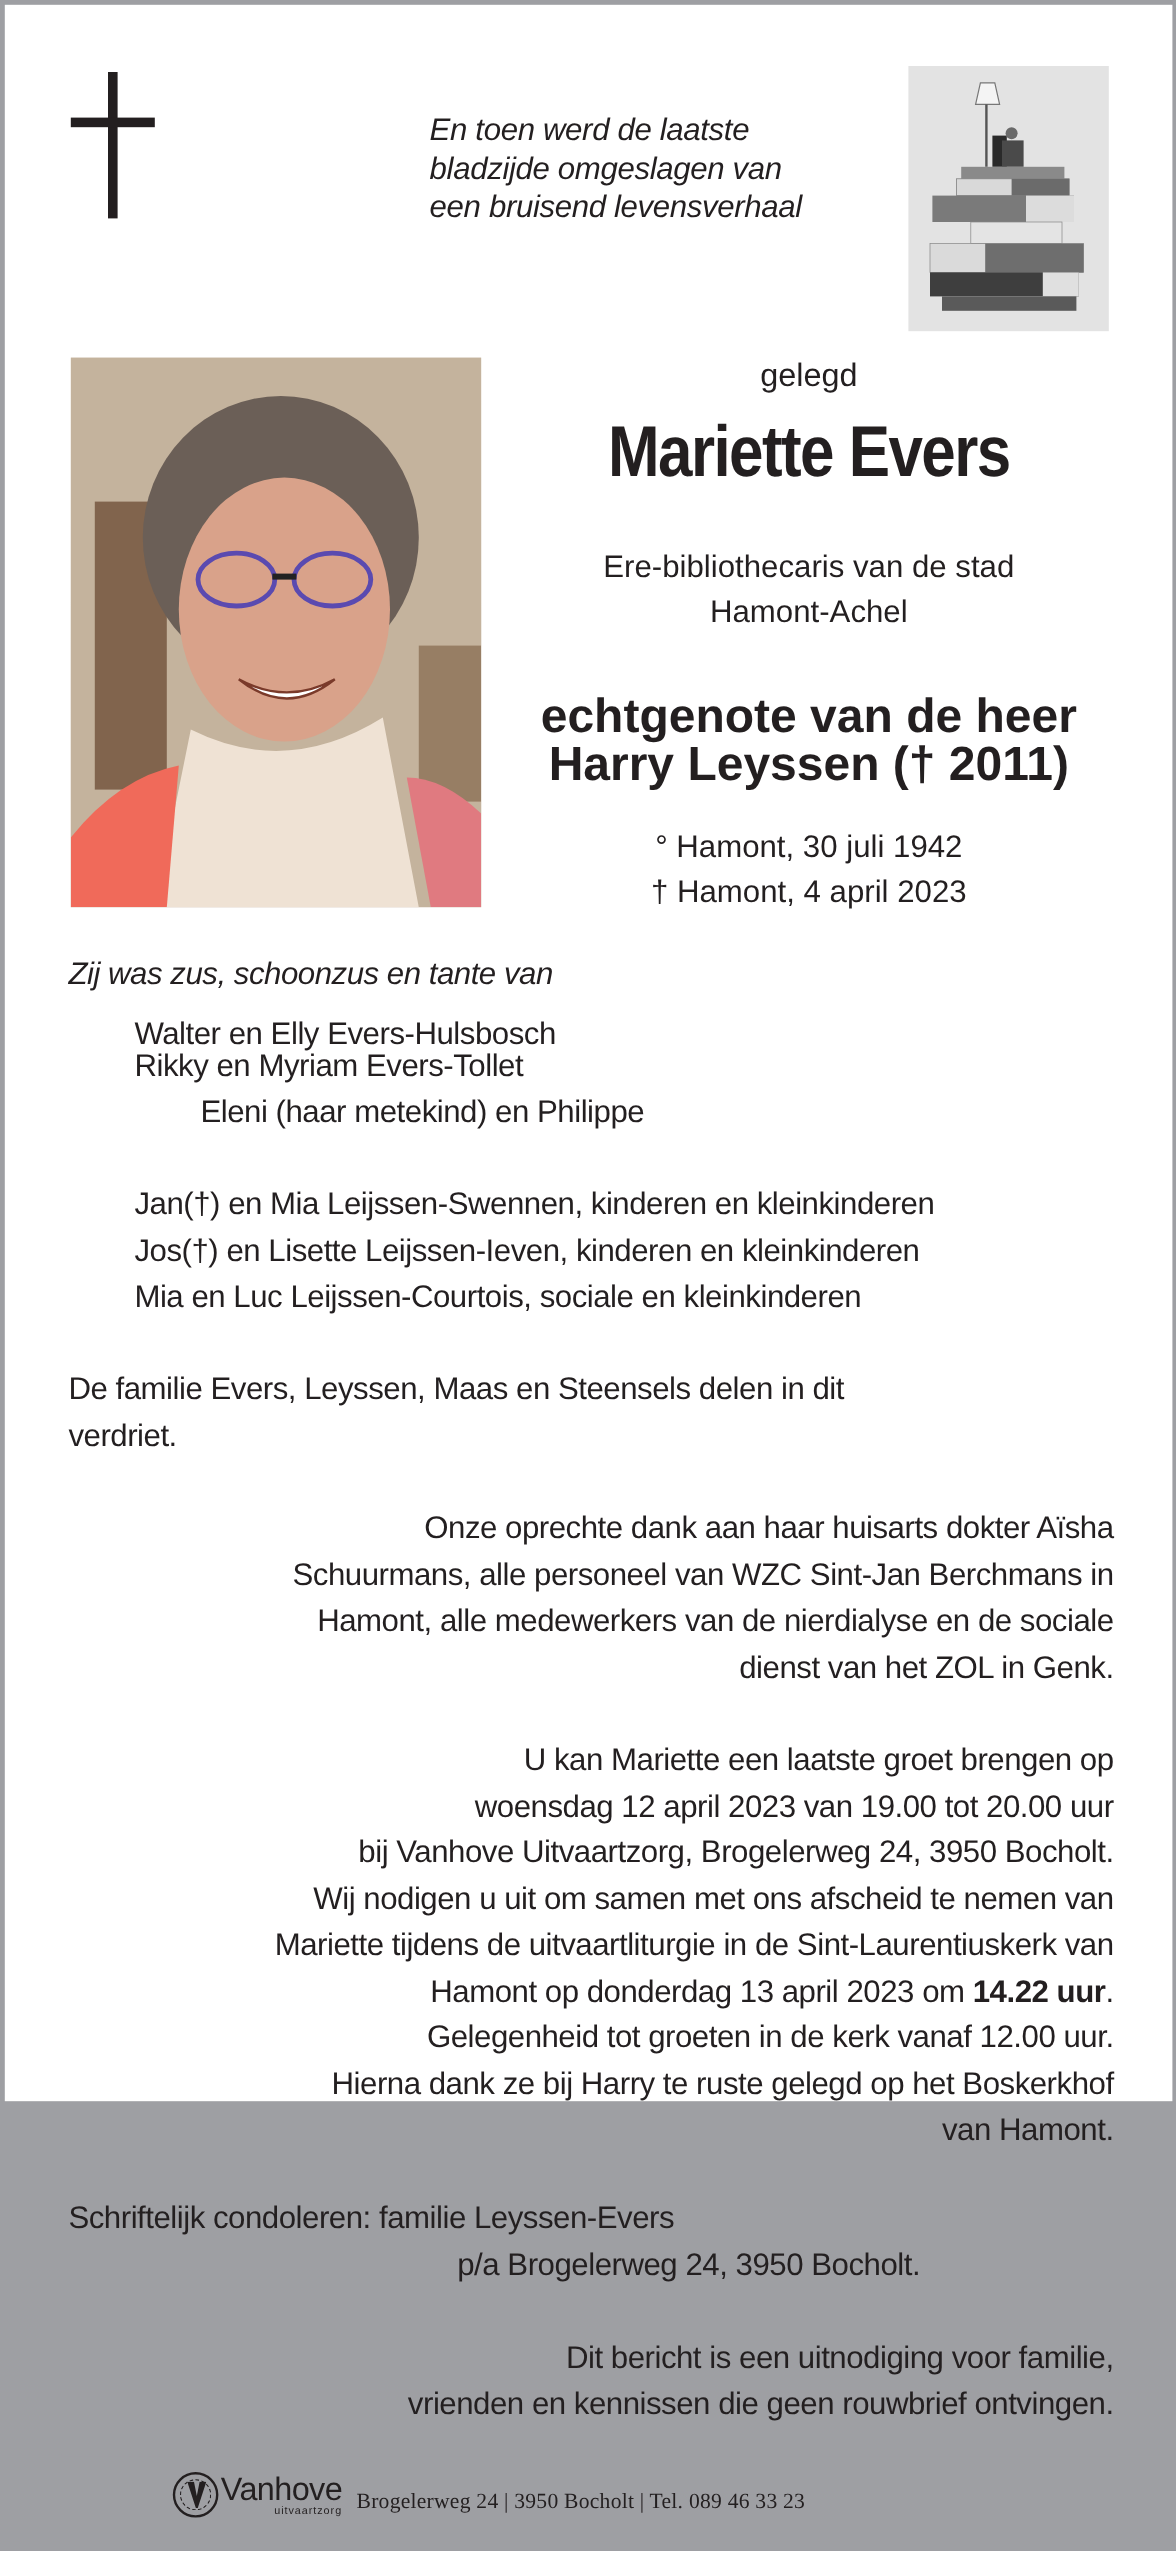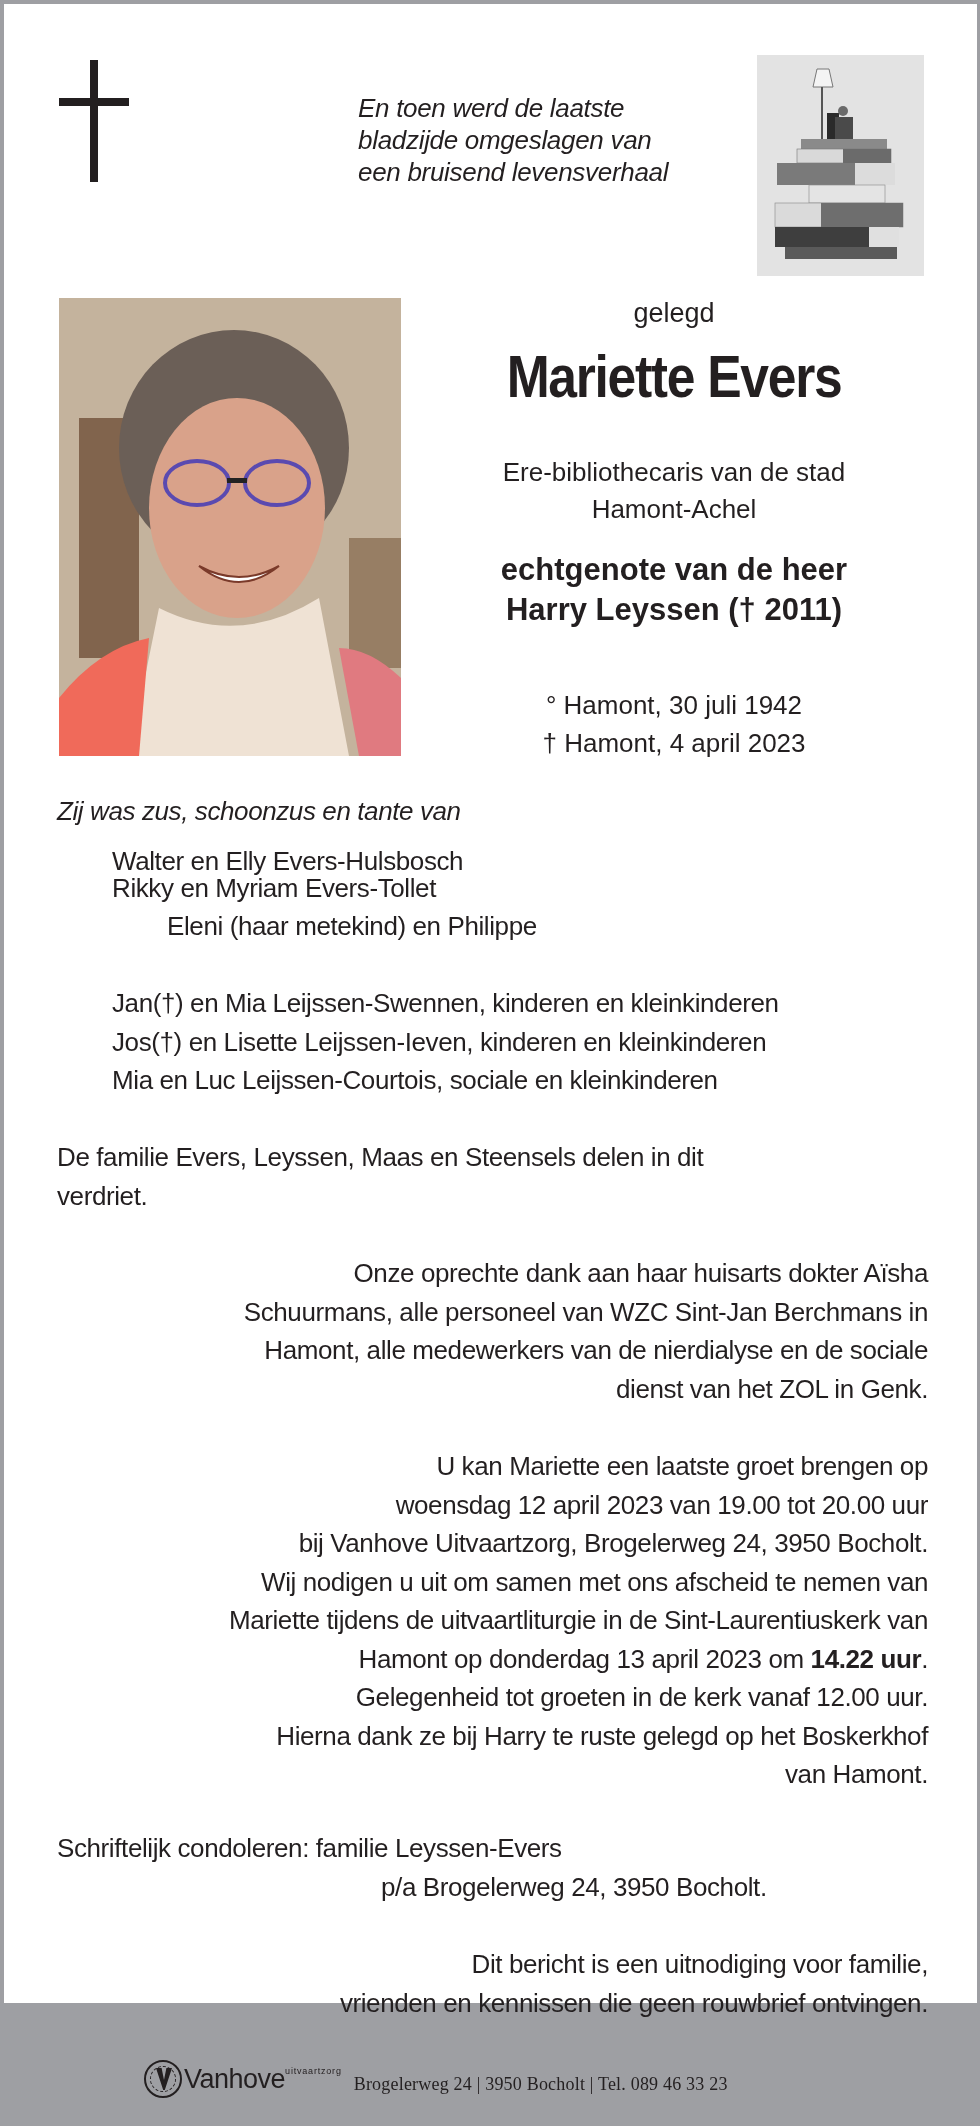--- a/index.html
+++ b/index.html
@@ -3,21 +3,21 @@
 <meta charset="utf-8">
 <style>
   html, body { margin: 0; padding: 0; }
   body {
     width: 980px; height: 2126px; position: relative; overflow: hidden;
     background: #9e9fa3;
     font-family: "Liberation Sans", sans-serif;
     color: #231f20;
   }
   .page {
-    position: absolute; left: 4px; top: 4px; width: 973px; height: 1999px;
+    position: absolute; left: 4px; top: 4px; width: 973px; height: 1747px;
     background: #ffffff;
   }
   .abs { position: absolute; }
   
   .cross-v { position: absolute; left: 86px; top: 56px; width: 8px; height: 122px; background: #231f20; }
   .cross-h { position: absolute; left: 55px; top: 94px; width: 70px; height: 8px; background: #231f20; }
   
   .quote {
     position: absolute; left: 354px; top: 88px; width: 400px;
     font-style: italic; font-size: 26px; line-height: 32px; letter-spacing: -0.3px;
@@ -30,35 +30,35 @@
   
   .photo {
     position: absolute; left: 55px; top: 294px; width: 342px; height: 458px;
     background: linear-gradient(180deg, #c9b8a2 0%, #b8a58e 35%, #a89276 60%, #ba9f86 100%);
     overflow: hidden;
   }
   .center-col { position: absolute; left: 430px; width: 480px; text-align: center; }
   .mevrouw { top: 293px; font-size: 27px; line-height: 32px; }
   .name { top: 338px; font-size: 60px; line-height: 70px; font-weight: bold; letter-spacing: -1.5px; transform: scaleX(0.86); }
   .title-lines { top: 450px; font-size: 26px; line-height: 37px; }
-  .spouse { top: 546px; font-size: 31px; line-height: 40px; font-weight: bold; }
+  .spouse { top: 573px; font-size: 40px; line-height: 40px; font-weight: bold; }
   .dates { top: 682px; font-size: 26px; line-height: 38px; }
   .body-text { font-size: 26px; line-height: 38.5px; letter-spacing: -0.4px; }
   .family-intro { left: 53px; top: 788px; font-style: italic; }
   .fam-line { white-space: nowrap; }
   .indent1 { position: absolute; left: 108px; }
   .indent2 { position: absolute; left: 163px; }
   .para { position: absolute; left: 53px; width: 880px; }
   .para.center { left: 24px; width: 900px; text-align: right; }
   .rule { position: absolute; left: 47px; top: 2041px; width: 880px; height: 2px; background: #9e9fa3; }
   .footer { position: absolute; left: 140px; top: 2050px; height: 50px; display: flex; align-items: center; }
   .logo-mark { width: 38px; height: 38px; border-radius: 50%; border: 2px solid #231f20; position: relative; box-sizing: border-box; }
   .logo-mark::before { content: ""; position: absolute; inset: 4px; border-radius: 50%; border: 1.5px dashed #231f20; }
   .logo-v { position: absolute; left: 10px; top: 6px; width: 16px; height: 22px; background: #231f20; clip-path: polygon(0 0, 35% 0, 50% 55%, 65% 0, 100% 0, 55% 100%, 45% 100%); }
-  .logo-text { display: flex; flex-direction: row; margin-left: 2px; }
+  .logo-text { display: flex; flex-direction: column; margin-left: 2px; }
   .logo-name { font-size: 27px; line-height: 26px; letter-spacing: -0.5px; }
   .logo-sub { font-size: 9px; line-height: 10px; text-align: right; letter-spacing: 0.8px; }
   .footer-info { margin-left: 12px; font-family: Liberation Serif, serif; font-size: 18px; letter-spacing: 0.2px; padding-top: 10px; }
   b { font-weight: bold; }
 </style>
 </head>
 <body>
 
 <div class="page">
 

